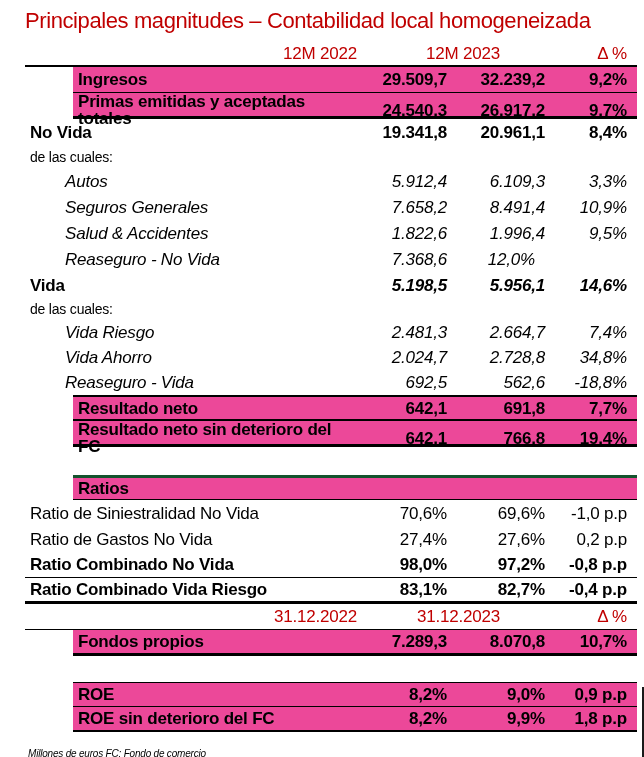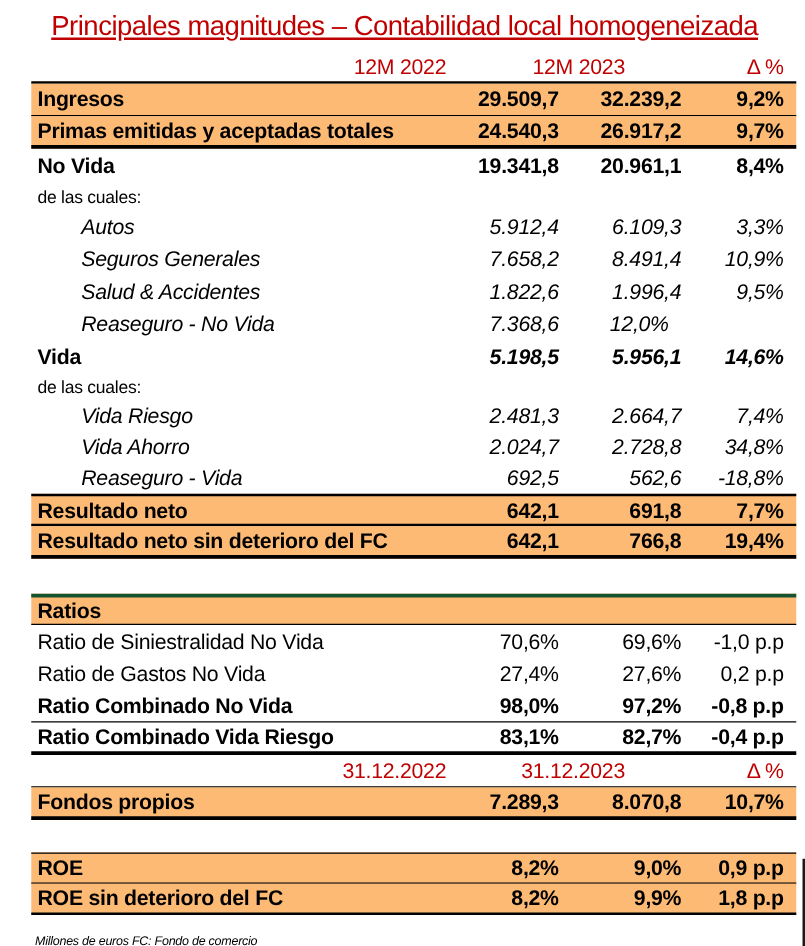--- a/index.html
+++ b/index.html
@@ -11,46 +11,45 @@
     color: #000;
     position: relative;
     overflow: hidden;
   }
   .page { padding: 6px 7px 0 25px; }
 
   .title {
     font-size: 22px;
     font-weight: 400;
     color: #C00000;
-    margin: 0 0 6px 16px;
+    margin: 0 0 6px 0;
     white-space: nowrap;
     letter-spacing: -0.4px;
     line-height: 30px;
-    text-decoration: underline;
   }
 
   
   .r {
     display: grid;
     grid-template-columns: 1fr 115px 98px 92px;
     align-items: center;
     font-size: 17px;
     letter-spacing: -0.2px;
     line-height: 1;
   }
   .r .lbl { padding-left: 5px; }
   .r .num { text-align: right; }
   .r .delta { padding-right: 10px; }
 
   .h26 { height: 26px; }
   .h27 { height: 27px; }
   .h25 { height: 25px; }
   .h22 { height: 22px; }
 
-  .gray { background: #fdba74; }
+  .gray { background: #ec4899; margin-left: 48px; }
   .b { font-weight: bold; }
   .it { font-style: italic; }
   .red { color: #C00000; }
 
   .hdr { font-size: 17px; gap: 45px; }
   .hdr .num { font-weight: 400; }
 
   .ofwhich { font-size: 14px; }
   .sub .lbl { padding-left: 40px; font-style: italic; }
   .sub .num { font-style: italic; }

